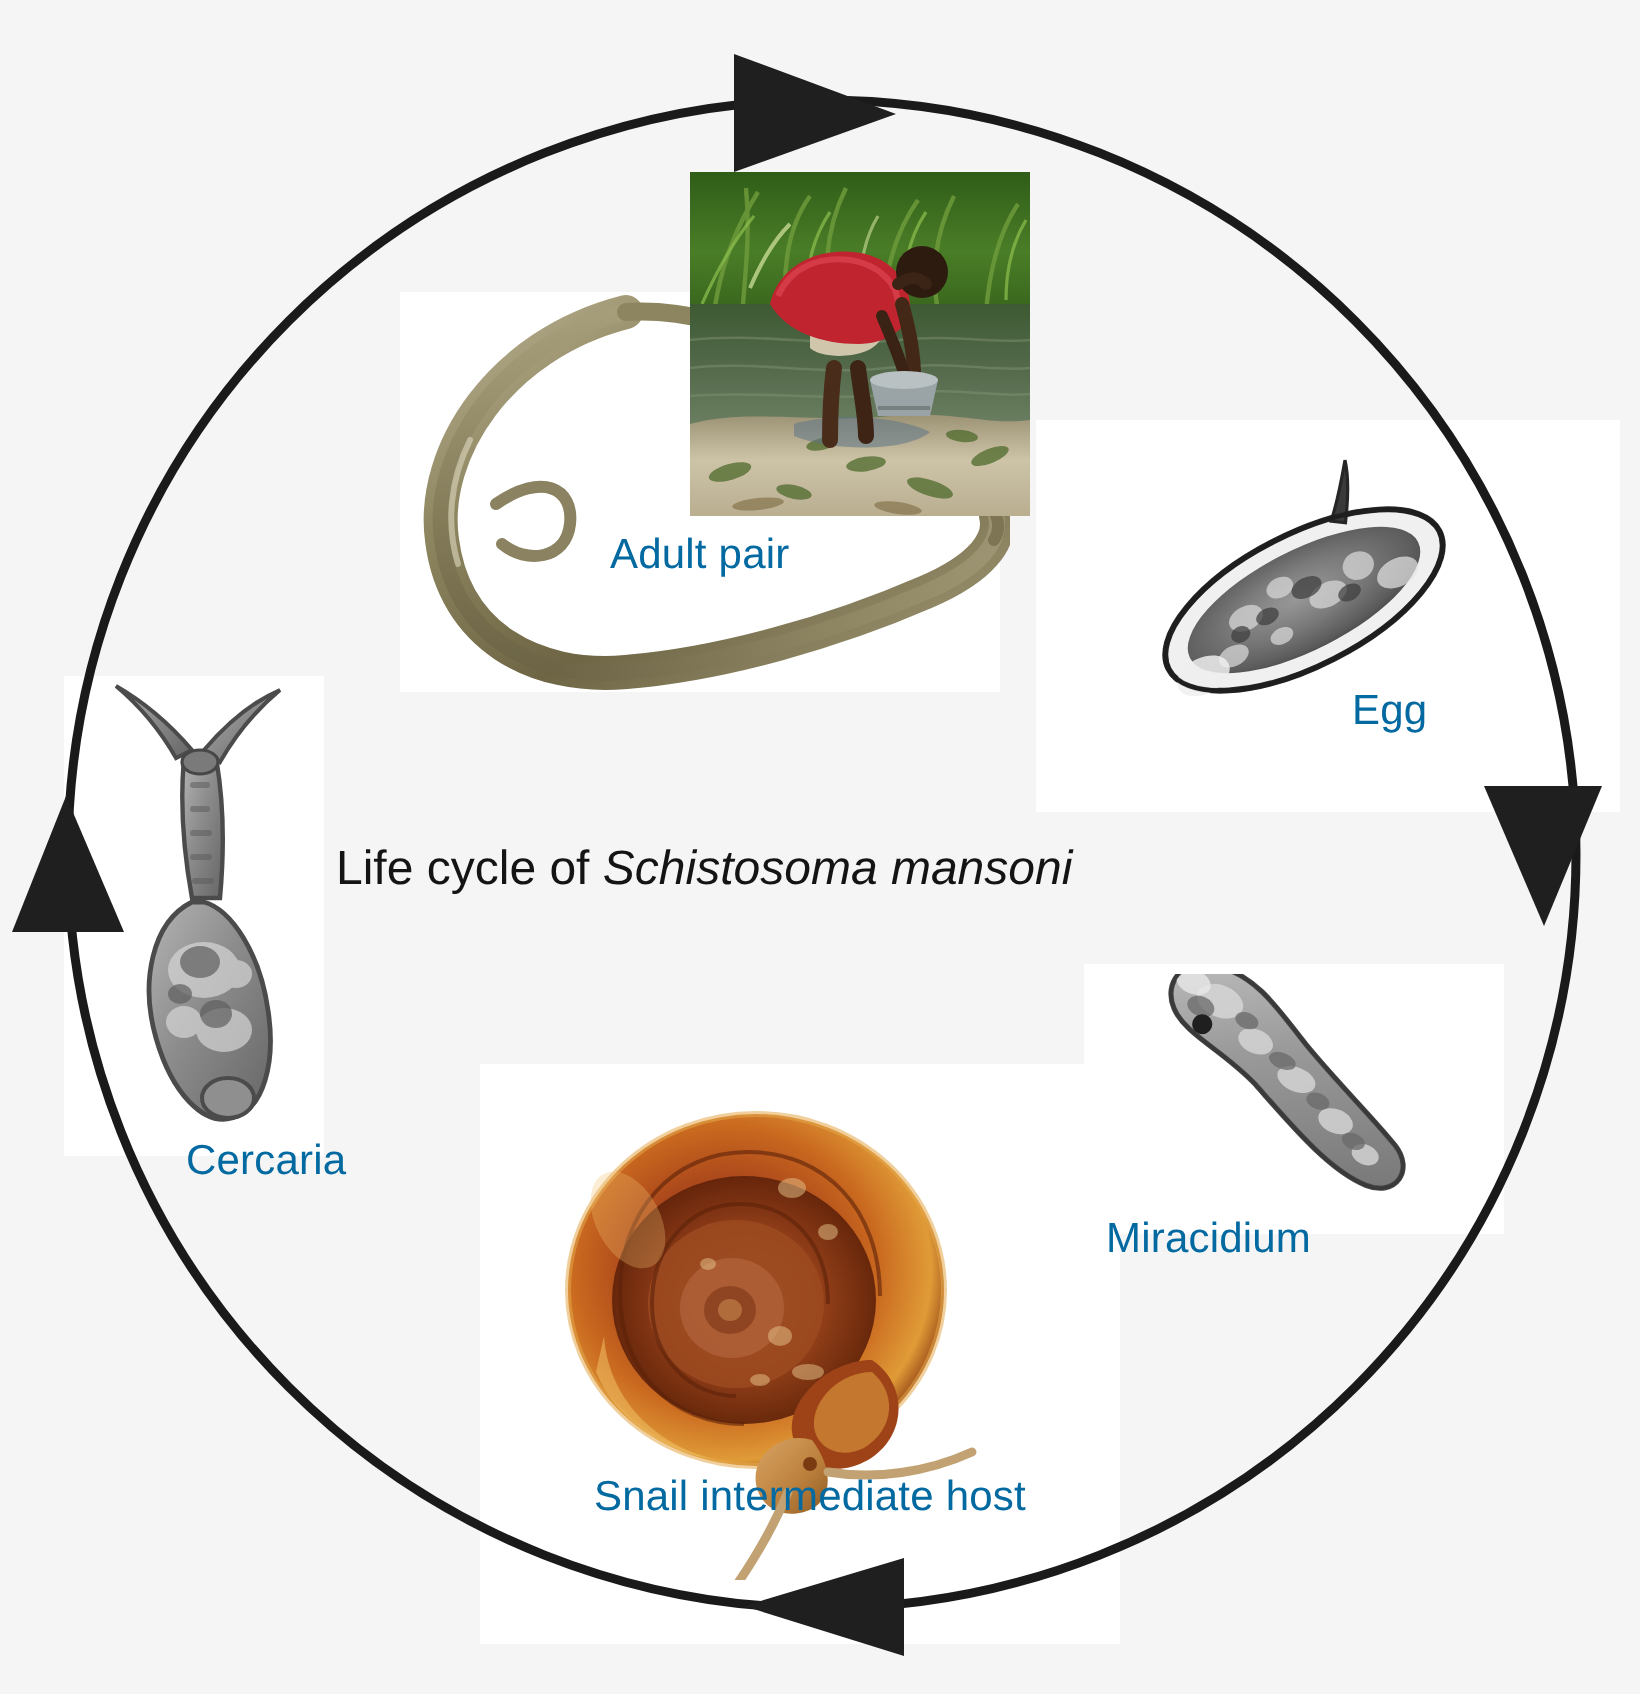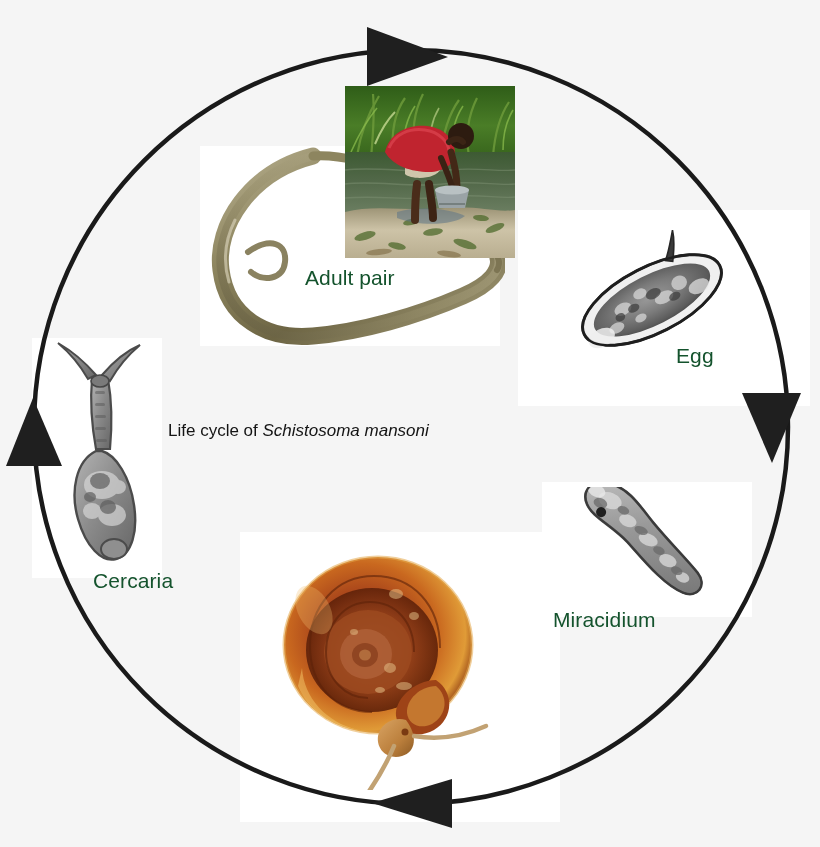--- a/index.html
+++ b/index.html
@@ -23,30 +23,30 @@
     height: 847px;
   }
   
   .card {
     position: absolute;
     background: #ffffff;
   }
   
   .label {
     position: absolute;
-    color: #14532d;
+    color: #0369a1;
     font-size: 21px;
     letter-spacing: .1px;
     white-space: nowrap;
   }
   #title {
     position: absolute;
     left: 168px;
     top: 421px;
-    font-size: 17px;
+    font-size: 24px;
     color: #141414;
     white-space: nowrap;
   }
   #title .sp { font-style: italic; }
 
   
   .art { position: absolute; }
 
   
   #adult-art { left: 205px; top: 140px; width: 300px; height: 210px; }
@@ -412,16 +412,17 @@
   </div>
 
   <div id="title"><span>Life cycle of </span><span class="sp">Schistosoma mansoni</span></div>
 
   <div class="label" style="left:305px; top:266px;">Adult pair</div>
 
   <div class="label" style="left:676px; top:344px;">Egg</div>
 
   <div class="label" style="left:553px; top:608px;">Miracidium</div>
 
+  <div class="label" style="left:297px; top:737px;">Snail intermediate host</div>
 
   <div class="label" style="left:93px; top:569px;">Cercaria</div>
 
 </div>
 
 </body></html>

